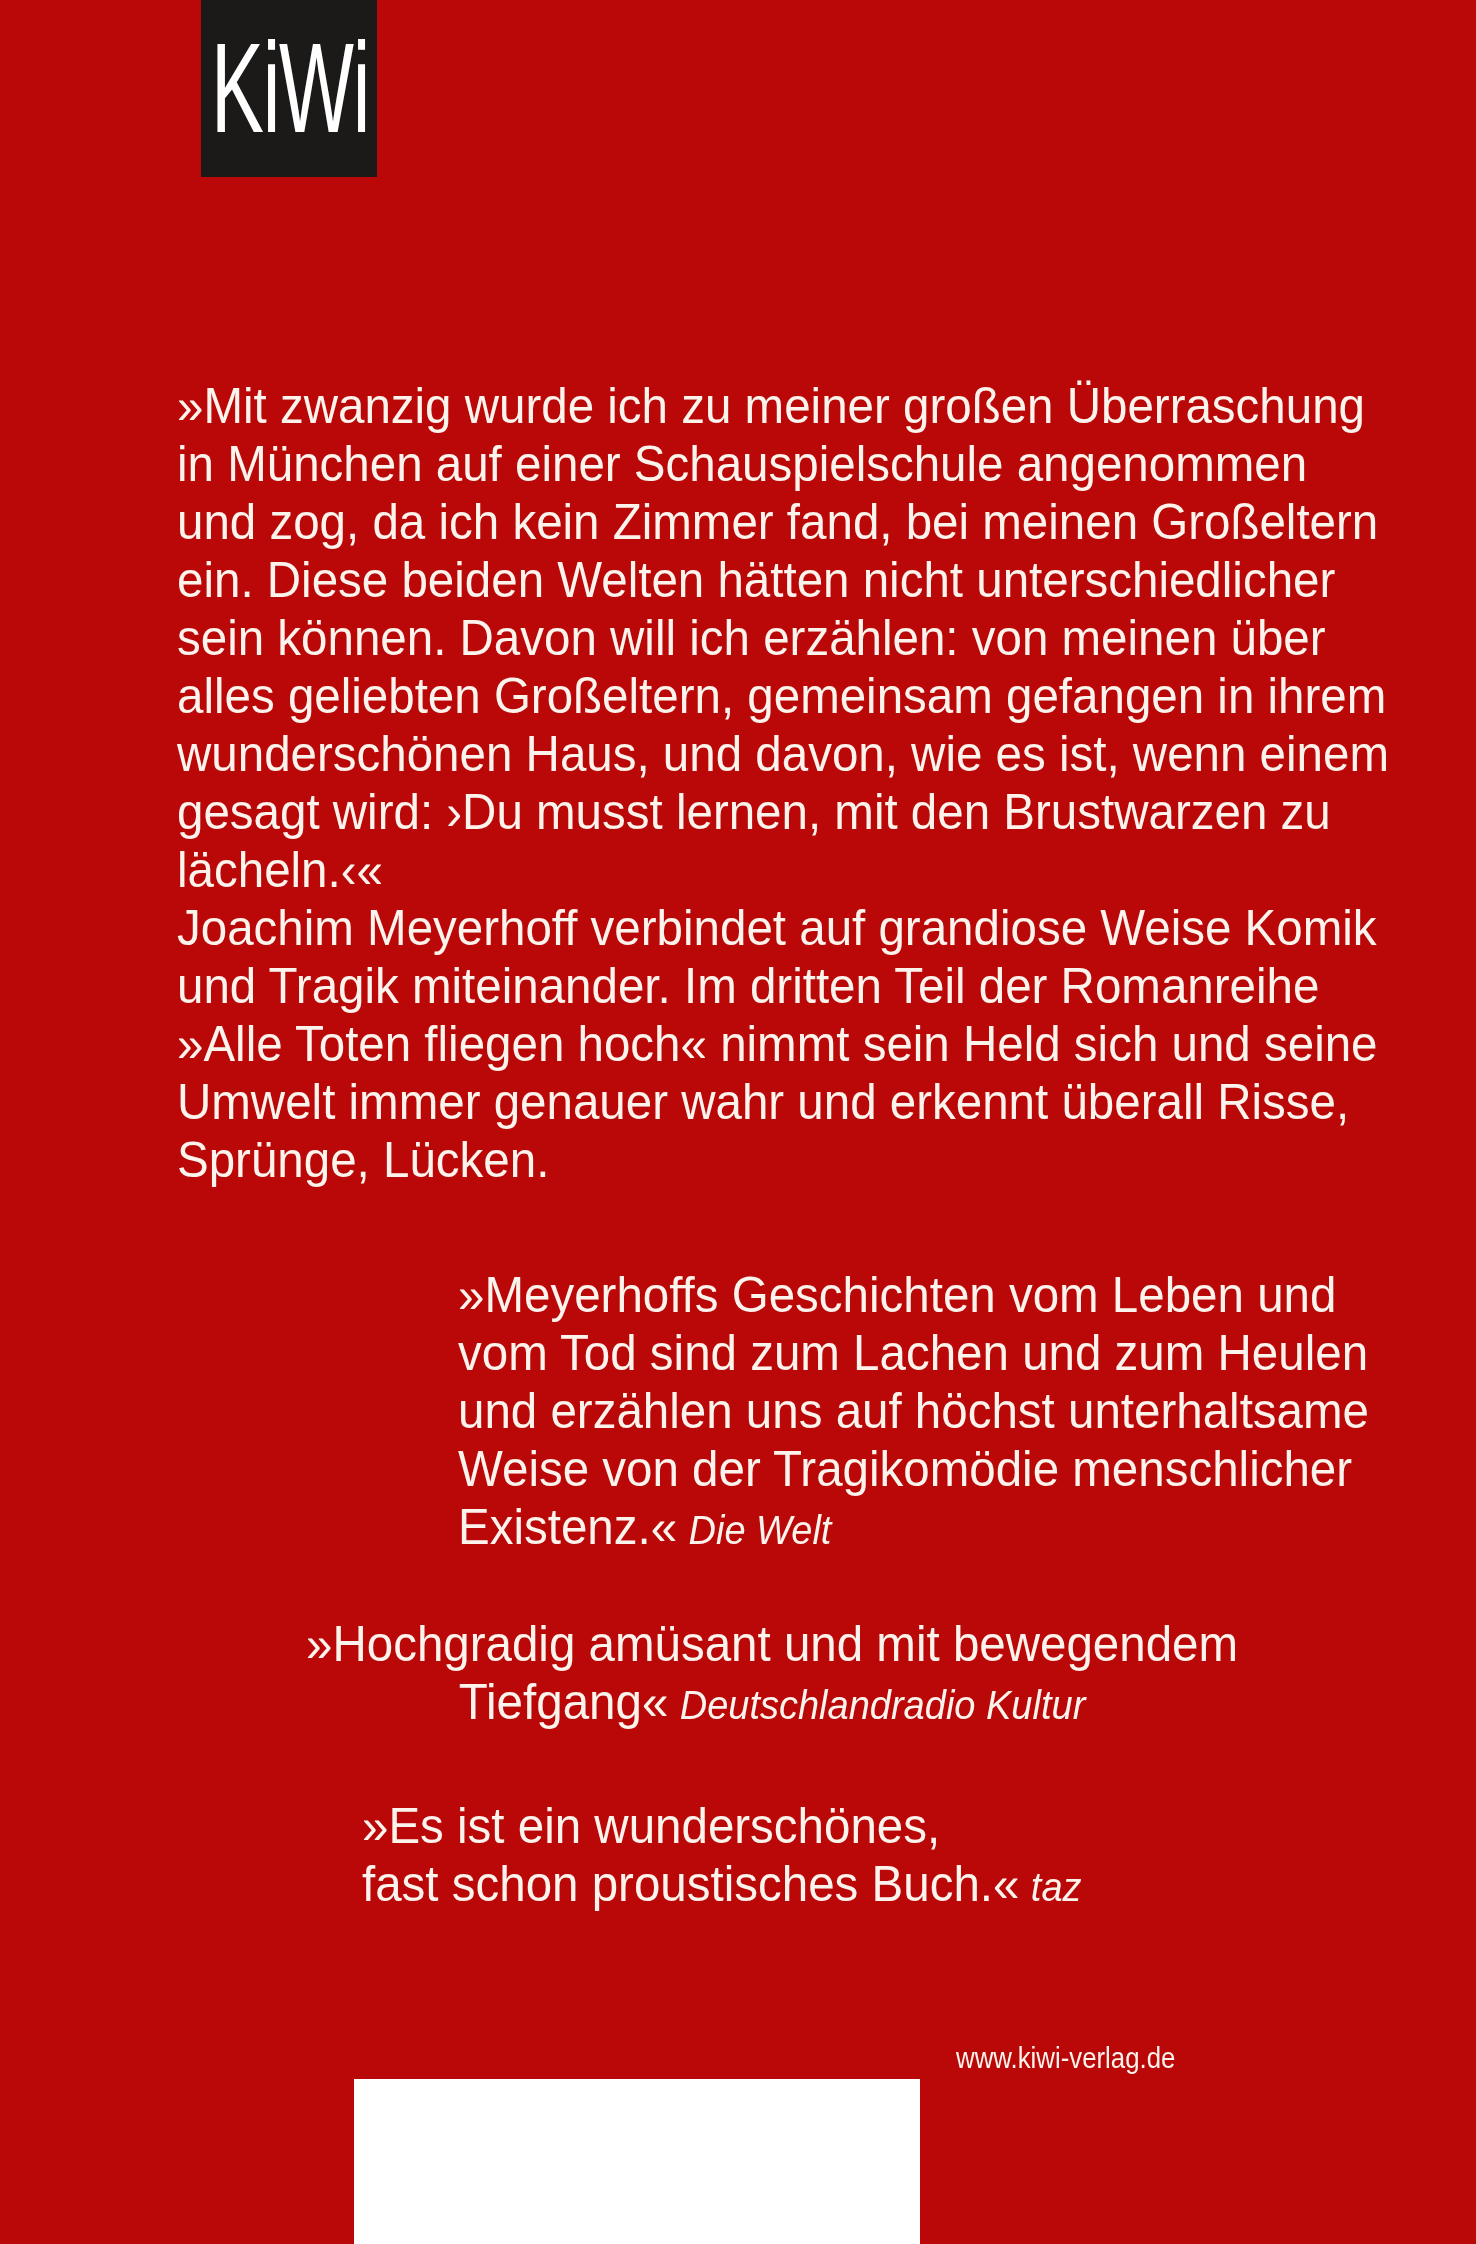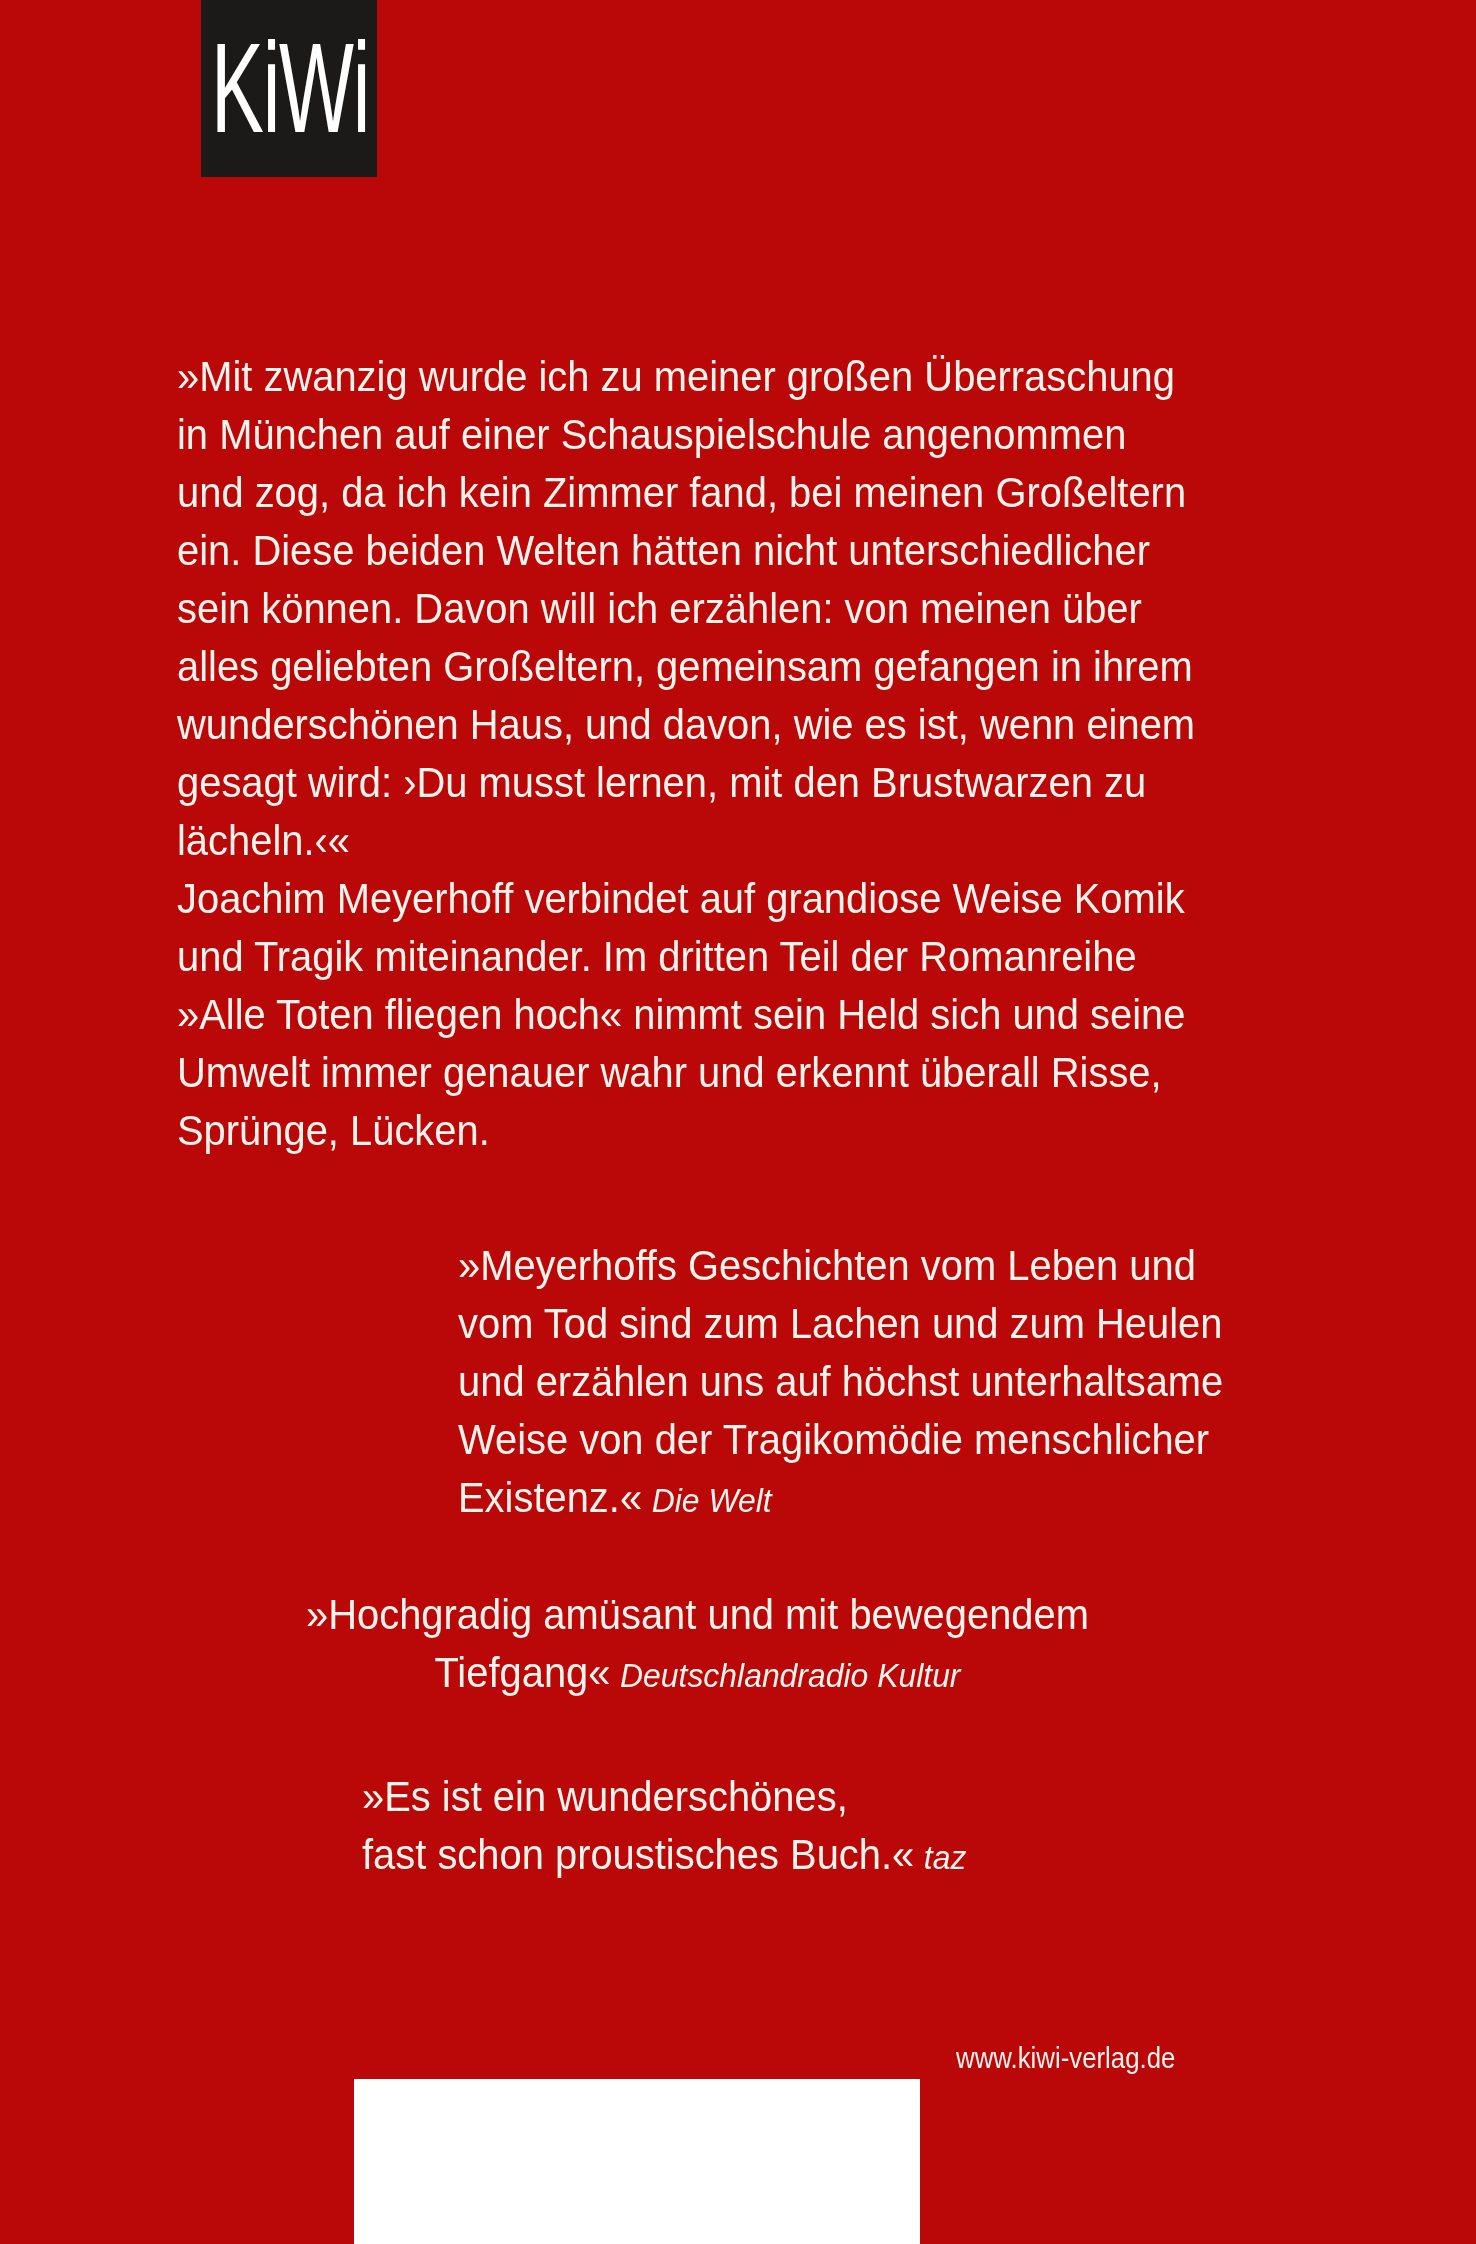--- a/index.html
+++ b/index.html
@@ -32,22 +32,23 @@
       font-size: 128px;
       line-height: 128px;
       color: #ffffff;
       letter-spacing: -2px;
       transform: scaleX(0.62);
       transform-origin: left top;
       white-space: nowrap;
     }
     .block {
       position: absolute;
-      font-size: 42px;
+      font-size: 50px;
       line-height: 58px;
+      margin-top: 29px;
     }
     .line {
       display: block;
       white-space: nowrap;
       height: 58px;
       transform: scaleX(0.95);
       transform-origin: left center;
     }
     .src {
       font-style: italic;

